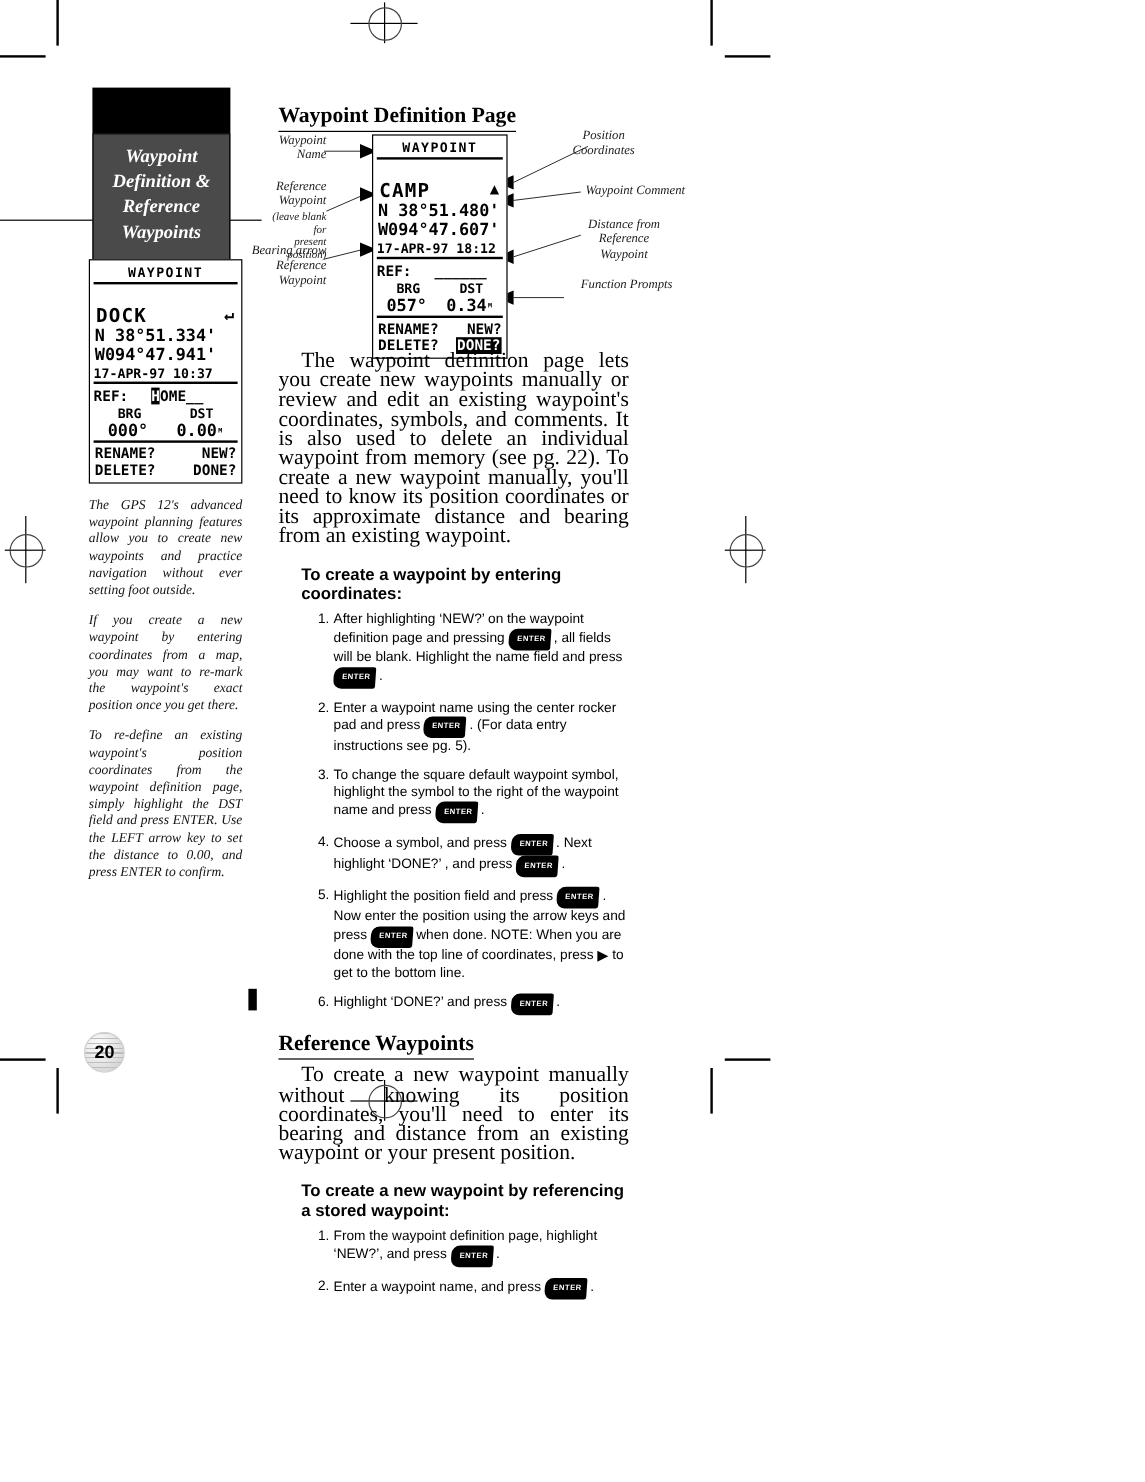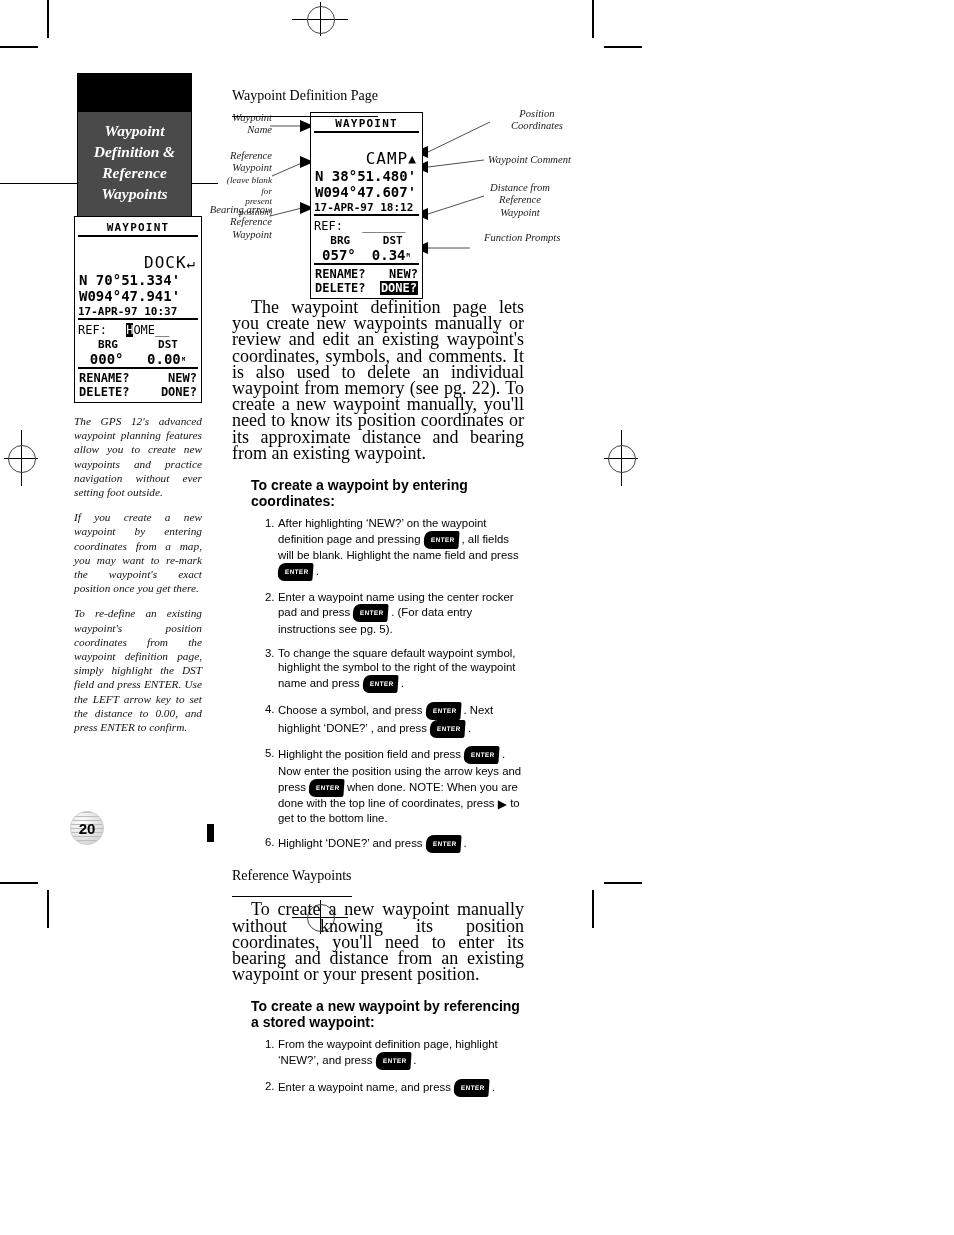--- a/index.html
+++ b/index.html
@@ -23,50 +23,50 @@
   #tab-rule{position:absolute;left:0px;top:183px;width:218px;height:1px;background:#000;}
 
   
   #sidebar{position:absolute;left:74px;top:216px;width:128px;}
   .gps-frame{border:1px solid #000;padding:3px;background:#fff;}
   .gps-screen{font-family:"DejaVu Sans Mono",monospace;background:#fff;color:#000;}
 
   .gps-title{text-align:center;font-size:11px;font-weight:bold;letter-spacing:1.2px;
              padding:1px 0 1px;}
   .hr2{border-bottom:2px solid #000;margin:0 0 2px;}
-  .gps-name{font-size:16px;font-weight:normal;letter-spacing:1px;display:flex;
-            justify-content:flex-end;align-items:center;padding:0 2px;margin-top:16px;}
+  .gps-name{font-size:16px;font-weight:bold;letter-spacing:1px;display:flex;
+            justify-content:space-between;align-items:center;padding:0 2px;margin-top:16px;}
   .gps-coord{font-size:14px;font-weight:bold;letter-spacing:0px;line-height:16px;padding-left:1px;}
   .gps-date{font-size:11px;font-weight:bold;letter-spacing:0px;padding-top:1px;}
-  .gps-ref{font-size:12px;font-weight:normal;padding-top:1px;}
+  .gps-ref{font-size:12px;font-weight:bold;padding-top:1px;}
   .gps-ref .hl{background:#000;color:#fff;}
   .gps-bd-lbl{font-size:11px;font-weight:bold;display:flex;justify-content:space-around;padding-top:1px;}
   .gps-bd-val{font-size:14px;font-weight:bold;display:flex;justify-content:space-around;}
   .gps-prompts{font-size:12px;font-weight:bold;line-height:14px;}
   .gps-prompts .row{display:flex;justify-content:space-between;padding:0 1px;}
   .inv{background:#000;color:#fff;padding:0 1px;}
 
   .side-note{font-family:"Liberation Serif",serif;font-style:italic;font-size:11.3px;
              line-height:14.2px;text-align:justify;margin:11px 0 0;color:#111;}
 
   
-  #page-num{position:absolute;left:70px;top:811px;width:34px;height:34px;}
+  #page-num{position:absolute;left:70px;top:860px;width:34px;height:34px;}
   #page-num .globe{position:absolute;inset:0;border-radius:50%;
      background:
        repeating-linear-gradient(#bdbdbd 0 1px, rgba(255,255,255,0) 1px 4px),
        radial-gradient(circle at 35% 32%, #ffffff 0%, #e8e8e8 45%, #c9c9c9 100%);
      border:1px solid #cfcfcf;}
   #page-num .num{position:absolute;inset:0;display:flex;align-items:center;justify-content:center;
      font-family:"Liberation Sans",sans-serif;font-weight:bold;font-size:15px;color:#000;}
   #edge-mark{position:absolute;left:207px;top:824px;width:7px;height:18px;background:#000;}
 
   
   #main{position:absolute;left:232px;top:86px;width:292px;}
-  h2.sec{font-family:"Liberation Serif",serif;font-weight:normal;font-size:14px;margin:0;
-         padding:0 0 12px;display:inline-block;border-bottom:1.4px solid #000;}
+  h2.sec{font-family:"Liberation Serif",serif;font-weight:bold;font-size:18px;margin:0;
+         padding:0 0 2px;display:inline-block;border-bottom:1.4px solid #000;}
   p.body{font-family:"Liberation Serif",serif;font-size:18px;line-height:16.2px;
          text-align:justify;margin:4px 0 0;text-indent:19px;}
   p.sub{font-family:"Liberation Sans",sans-serif;font-weight:bold;font-size:14px;
         margin:16px 0 0 19px;}
   ol.steps{list-style:none;margin:7px 0 0;padding:0 0 0 33px;
            font-family:"Liberation Sans",sans-serif;font-size:11.4px;line-height:14.6px;}
   ol.steps li{position:relative;margin:0 0 9px;padding-left:13px;}
   ol.steps li .n{position:absolute;left:0;top:0;}
 
   .enter{display:inline-block;background:#000;color:#fff;border-radius:7px 2px 2px 7px;
@@ -133,21 +133,21 @@
 <div id="sidebar">
 
   <div class="gps-frame">
     <div class="gps-screen">
       <div class="gps-title">WAYPOINT</div>
       <div class="hr2"></div>
       <div class="gps-name">
         <span>DOCK</span>
         <span style="font-size:14px;">↵</span>
       </div>
-      <div class="gps-coord">N  70°51.334'</div>
+      <div class="gps-coord">N  38°51.334'</div>
       <div class="gps-coord">W094°47.941'</div>
       <div class="gps-date">17-APR-97 10:37</div>
       <div class="hr2"></div>
       <div class="gps-ref">
         <span>REF:</span>
         <span style="padding-left:12px;">
           <span class="hl">H</span><span>OME__</span>
         </span>
       </div>
       <div class="gps-bd-lbl">
@@ -214,21 +214,21 @@
     <div>Waypoint</div>
     <div class="tiny">(leave blank for</div>
     <div class="tiny">present position)</div>
   </div>
   <div class="callout l" style="left:-24px;top:100px;width:64px;">
     <div>Bearing arrow</div>
     <div>Reference</div>
     <div>Waypoint</div>
   </div>
 
-  <div class="callout r" style="left:260px;top:4px;width:90px;text-align:center;">
+  <div class="callout r" style="left:226px;top:4px;width:90px;text-align:center;">
     <div>Position</div>
     <div>Coordinates</div>
   </div>
   <div class="callout r" style="left:256px;top:50px;width:100px;">
     <div>Waypoint Comment</div>
   </div>
   <div class="callout r" style="left:246px;top:78px;width:84px;text-align:center;">
     <div>Distance from</div>
     <div>Reference</div>
     <div>Waypoint</div>

